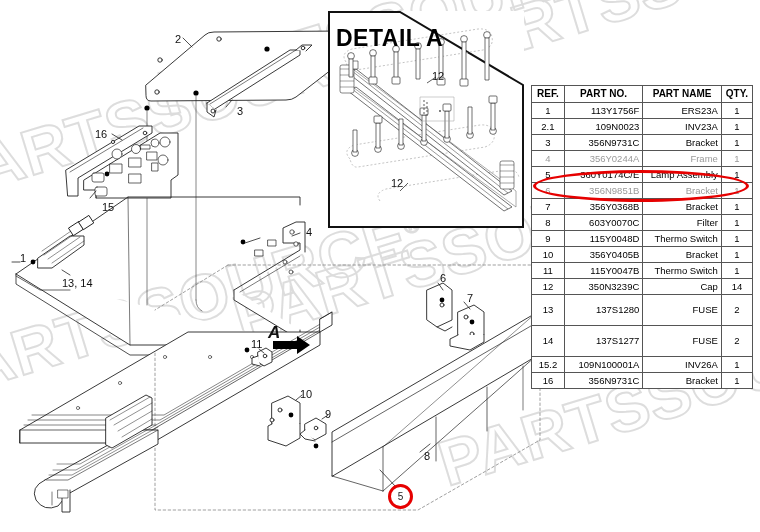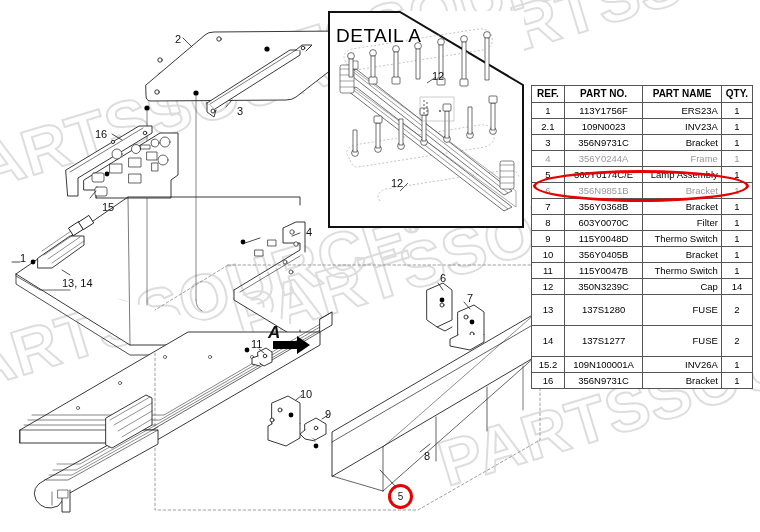--- a/index.html
+++ b/index.html
@@ -30,21 +30,21 @@
   
   .art{position:absolute;left:0;top:0;width:760px;height:532px;z-index:10;}
 
   
   .detail-box{
     position:absolute;left:328px;top:11px;width:196px;height:217px;
     background:#ffffff;z-index:20;
   }
   .detail-title{
     position:absolute;left:8px;top:14px;
-    font-size:19px;font-weight:400;letter-spacing:.5px;
+    font-size:23px;font-weight:700;letter-spacing:.5px;
     font-family:"Liberation Sans", sans-serif;
     z-index:3;
   }
   .detail-inner{position:absolute;inset:0;z-index:2;}
 
   
   .ptable{
     position:absolute;left:531px;top:85px;width:222px;
     border-collapse:collapse;background:#fff;z-index:30;
     font-size:9.5px;
@@ -57,21 +57,21 @@
     font-weight:400;
     background:#fff;
     white-space:nowrap;
     overflow:hidden;
   }
   .ptable thead th{
     font-weight:700;font-size:10px;text-align:center;
     height:16px;line-height:16px;margin-left:22px;
   }
   .ptable td.c-ref{width:30px;text-align:center;}
-  .ptable td.c-no{width:82px;text-align:center;}
+  .ptable td.c-no{width:82px;text-align:right;}
   .ptable td.c-name{width:76px;text-align:right;}
   .ptable td.c-qty{width:26px;text-align:center;}
   .ptable tr.tall td{height:30px;line-height:30px;}
   .ptable tr.faded td{color:#9a9a9a;}
 
   
   .hl-oval{
     position:absolute;left:533px;top:170px;width:216px;height:32px;
     border:3.2px solid #e60000;border-radius:50%/50%;
     z-index:40;pointer-events:none;box-sizing:border-box;

